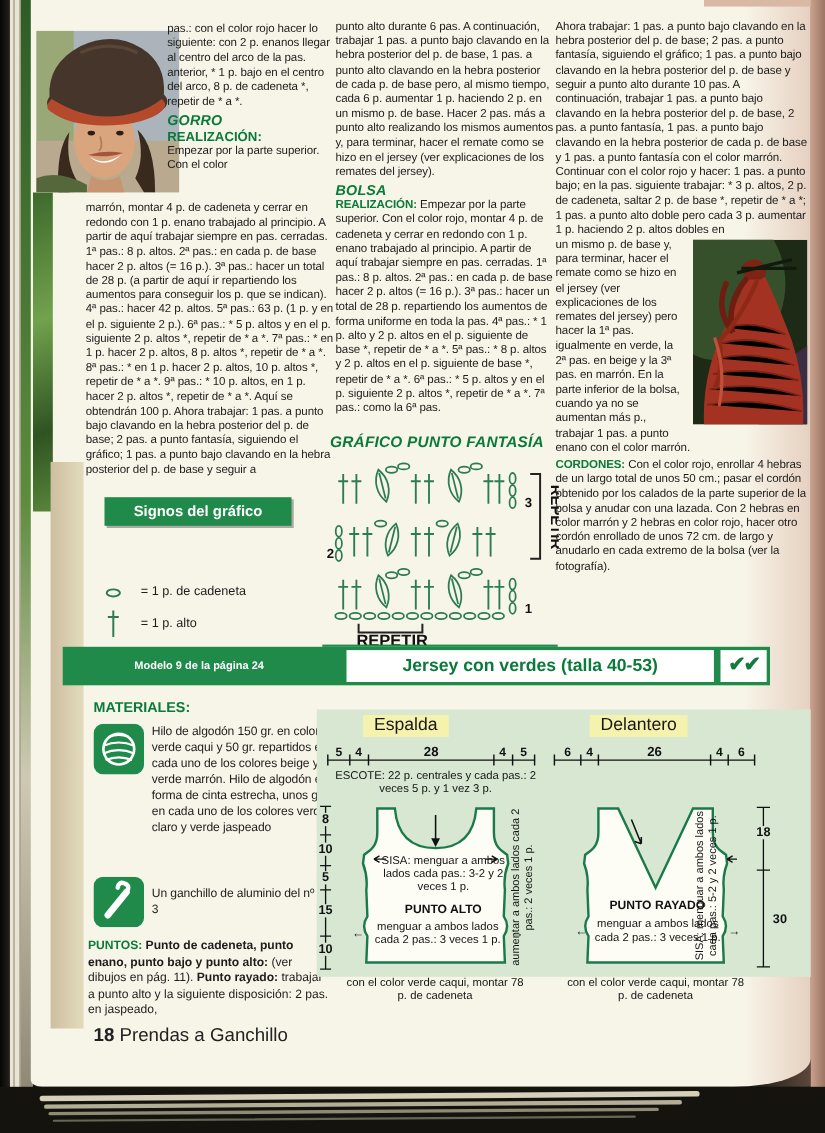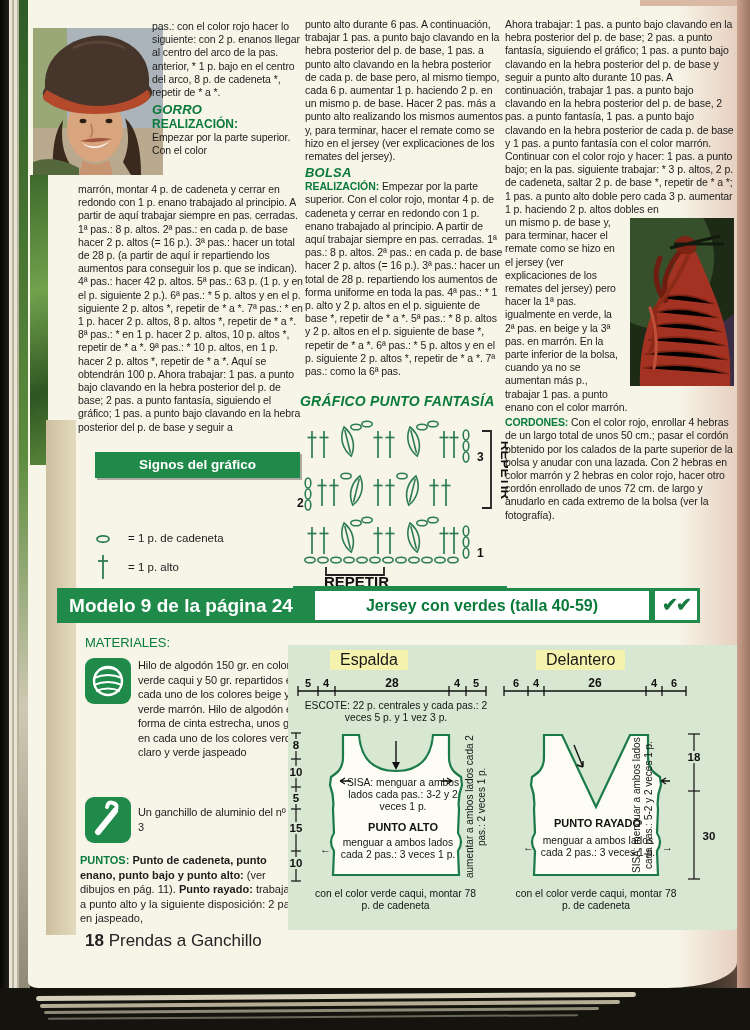--- a/index.html
+++ b/index.html
@@ -20,32 +20,32 @@
   .signos-banner{background:#1f8a4a;color:#fff;font-weight:bold;font-size:13.5px;
     text-align:center;line-height:26px;box-shadow:2px 2px 0 rgba(30,30,30,.35);}
   .leg-row{display:flex;align-items:center;gap:12px;margin-bottom:9px;}
   .leg-sym{width:26px;display:flex;justify-content:center;flex:0 0 26px;}
   .leg-txt{font-size:11.5px;line-height:13px;color:#1d1d1b;}
   
   .graf-title{color:#0a7a3a;font-weight:bold;font-style:italic;font-size:14px;letter-spacing:.2px;}
   
   .model-banner{background:#1f8a4a;}
   .model-left{position:absolute;left:0;top:0;width:248px;text-align:center;color:#fff;
-    font-weight:bold;font-size:19px;line-height:35px;}
+    font-weight:bold;font-size:10px;line-height:35px;}
   .model-center{position:absolute;left:258px;top:3px;width:334px;height:29px;background:#fff;
     color:#0a7a3a;font-weight:bold;font-size:16px;text-align:center;line-height:29px;}
   .model-checks{position:absolute;left:598px;top:3px;width:42px;height:29px;background:#fff;
     color:#157a3e;font-weight:bold;font-size:19px;text-align:center;line-height:28px;letter-spacing:-2px;}
   
-  .mat-title{color:#0a7a3a;font-weight:normal;font-size:13px;text-align:center;}
+  .mat-title{color:#0a7a3a;font-weight:bold;font-size:13px;text-align:center;}
   .mat-icon{position:absolute;width:46px;height:46px;}
   .puntos-text{font-size:11px;line-height:14.5px;color:#1d1d1b;margin:0;}
   .footer{font-size:17px;color:#222;}
   
-  .dpanel{position:absolute;left:288px;top:645px;width:450px;height:285px;background:#d7e7d2;}
+  .dpanel{position:absolute;left:288px;top:645px;width:450px;height:243px;background:#d7e7d2;}
   .dtitle{position:absolute;background:#f5f2ae;color:#171717;font-size:16px;padding:1px 10px;}
   .dnote{position:absolute;text-align:center;font-size:10.3px;line-height:11.8px;color:#141414;}
   .dstitch{position:absolute;text-align:center;font-weight:bold;font-size:11px;color:#111;}
   .vtext{position:absolute;writing-mode:vertical-rl;transform:rotate(180deg);
     font-size:10px;line-height:11.5px;color:#141414;text-align:center;}
   .dnum{position:absolute;font-weight:bold;font-size:11.5px;color:#111;width:16px;
     text-align:center;background:#d7e7d2;}
   .arrow{font-size:11px;color:#111;}
   .note-flex{position:absolute;display:flex;align-items:center;gap:3px;}
   .note-flex .dn{text-align:center;font-size:10.3px;line-height:11.8px;color:#141414;flex:1;}
@@ -85,21 +85,21 @@
   </div>
 
   <div class="abs" style="left:124px;top:20px;width:153px;">
     <p class="bt">pas.: con el color rojo hacer lo siguiente: con 2 p. enanos llegar al centro del arco de la pas. anterior, * 1 p. bajo en el centro del arco, 8 p. de cadeneta *, repetir de * a *.</p>
     <div class="hital" style="margin-top:3px;">GORRO</div>
     <div class="hbold">REALIZACIÓN:</div>
     <p class="bt">Empezar por la parte superior. Con el color</p>
   </div>
   <p class="bt abs" style="left:50px;top:183px;width:226px;">marrón, montar 4 p. de cadeneta y cerrar en redondo con 1 p. enano trabajado al principio. A partir de aquí trabajar siempre en pas. cerradas. 1ª pas.: 8 p. altos. 2ª pas.: en cada p. de base hacer 2 p. altos (= 16 p.). 3ª pas.: hacer un total de 28 p. (a partir de aquí ir repartiendo los aumentos para conseguir los p. que se indican). 4ª pas.: hacer 42 p. altos. 5ª pas.: 63 p. (1 p. y en el p. siguiente 2 p.). 6ª pas.: * 5 p. altos y en el p. siguiente 2 p. altos *, repetir de * a *. 7ª pas.: * en 1 p. hacer 2 p. altos, 8 p. altos *, repetir de * a *. 8ª pas.: * en 1 p. hacer 2 p. altos, 10 p. altos *, repetir de * a *. 9ª pas.: * 10 p. altos, en 1 p. hacer 2 p. altos *, repetir de * a *. Aquí se obtendrán 100 p. Ahora trabajar: 1 pas. a punto bajo clavando en la hebra posterior del p. de base; 2 pas. a punto fantasía, siguiendo el gráfico; 1 pas. a punto bajo clavando en la hebra posterior del p. de base y seguir a</p>
 
-  <div class="signos-banner abs" style="left:67px;top:452px;width:205px;height:26px;">Signos del gráfico</div>
+  <div class="signos-banner abs" style="left:67px;top:452px;width:170px;height:26px;">Signos del gráfico</div>
   <div class="abs" style="left:62px;top:488px;width:215px;margin-top:44px;">
     <div class="leg-row">
       <span class="leg-sym">
         <svg width="16" height="10" viewBox="0 0 16 10">
             <ellipse cx="8" cy="5" rx="6" ry="3.2" fill="none" stroke="#2c7c50" stroke-width="1.8"></ellipse>
           </svg>
       </span>
       <span class="leg-txt">= 1 p. de cadeneta</span>
     </div>
     <div class="leg-row">
@@ -243,21 +243,21 @@
         <path d="M20 90 Q30 120 24 150" fill="none" stroke="#c0503a" stroke-width="3" stroke-linecap="round"></path>
         <path d="M40 30 L90 18 M44 26 L94 26" stroke="#121a0e" stroke-width="3"></path>
       </svg>
     </div>
     <p class="bt">un mismo p. de base y, para terminar, hacer el remate como se hizo en el jersey (ver explicaciones de los remates del jersey) pero hacer la 1ª pas. igualmente en verde, la 2ª pas. en beige y la 3ª pas. en marrón. En la parte inferior de la bolsa, cuando ya no se aumentan más p., trabajar 1 pas. a punto enano con el color marrón.</p>
     <p class="bt" style="margin-top:2px;"><b class="green">CORDONES:</b> <span>Con el color rojo, enrollar 4 hebras de un largo total de unos 50 cm.; pasar el cordón obtenido por los calados de la parte superior de la bolsa y anudar con una lazada. Con 2 hebras en color marrón y 2 hebras en color rojo, hacer otro cordón enrollado de unos 72 cm. de largo y anudarlo en cada extremo de la bolsa (ver la fotografía).</span></p>
   </div>
 
   <div class="model-banner abs" style="left:29px;top:588px;width:643px;height:35px;">
     <span class="model-left">Modelo 9 de la página 24</span>
-    <span class="model-center">Jersey con verdes (talla 40-59)</span>
+    <span class="model-center">Jersey con verdes (talla 40-53)</span>
     <span class="model-checks"><span>✔</span><span>✔</span></span>
   </div>
 
   <div class="mat-title abs" style="left:57px;top:635px;">MATERIALES:</div>
   <div class="mat-icon" style="left:57px;top:658px;">
     <svg width="46" height="46" viewBox="0 0 46 46">
       <rect width="46" height="46" rx="9" fill="#1f8a4a"></rect>
       <circle cx="23" cy="23" r="14" fill="none" stroke="#fff" stroke-width="2.4"></circle>
       <path d="M9 20 Q23 14 37 20 M9 27 Q23 21 37 27 M11 33 Q23 28 35 33" fill="none" stroke="#fff" stroke-width="2"></path>
       <path d="M14 12 Q23 8 32 12" fill="none" stroke="#fff" stroke-width="2"></path>

